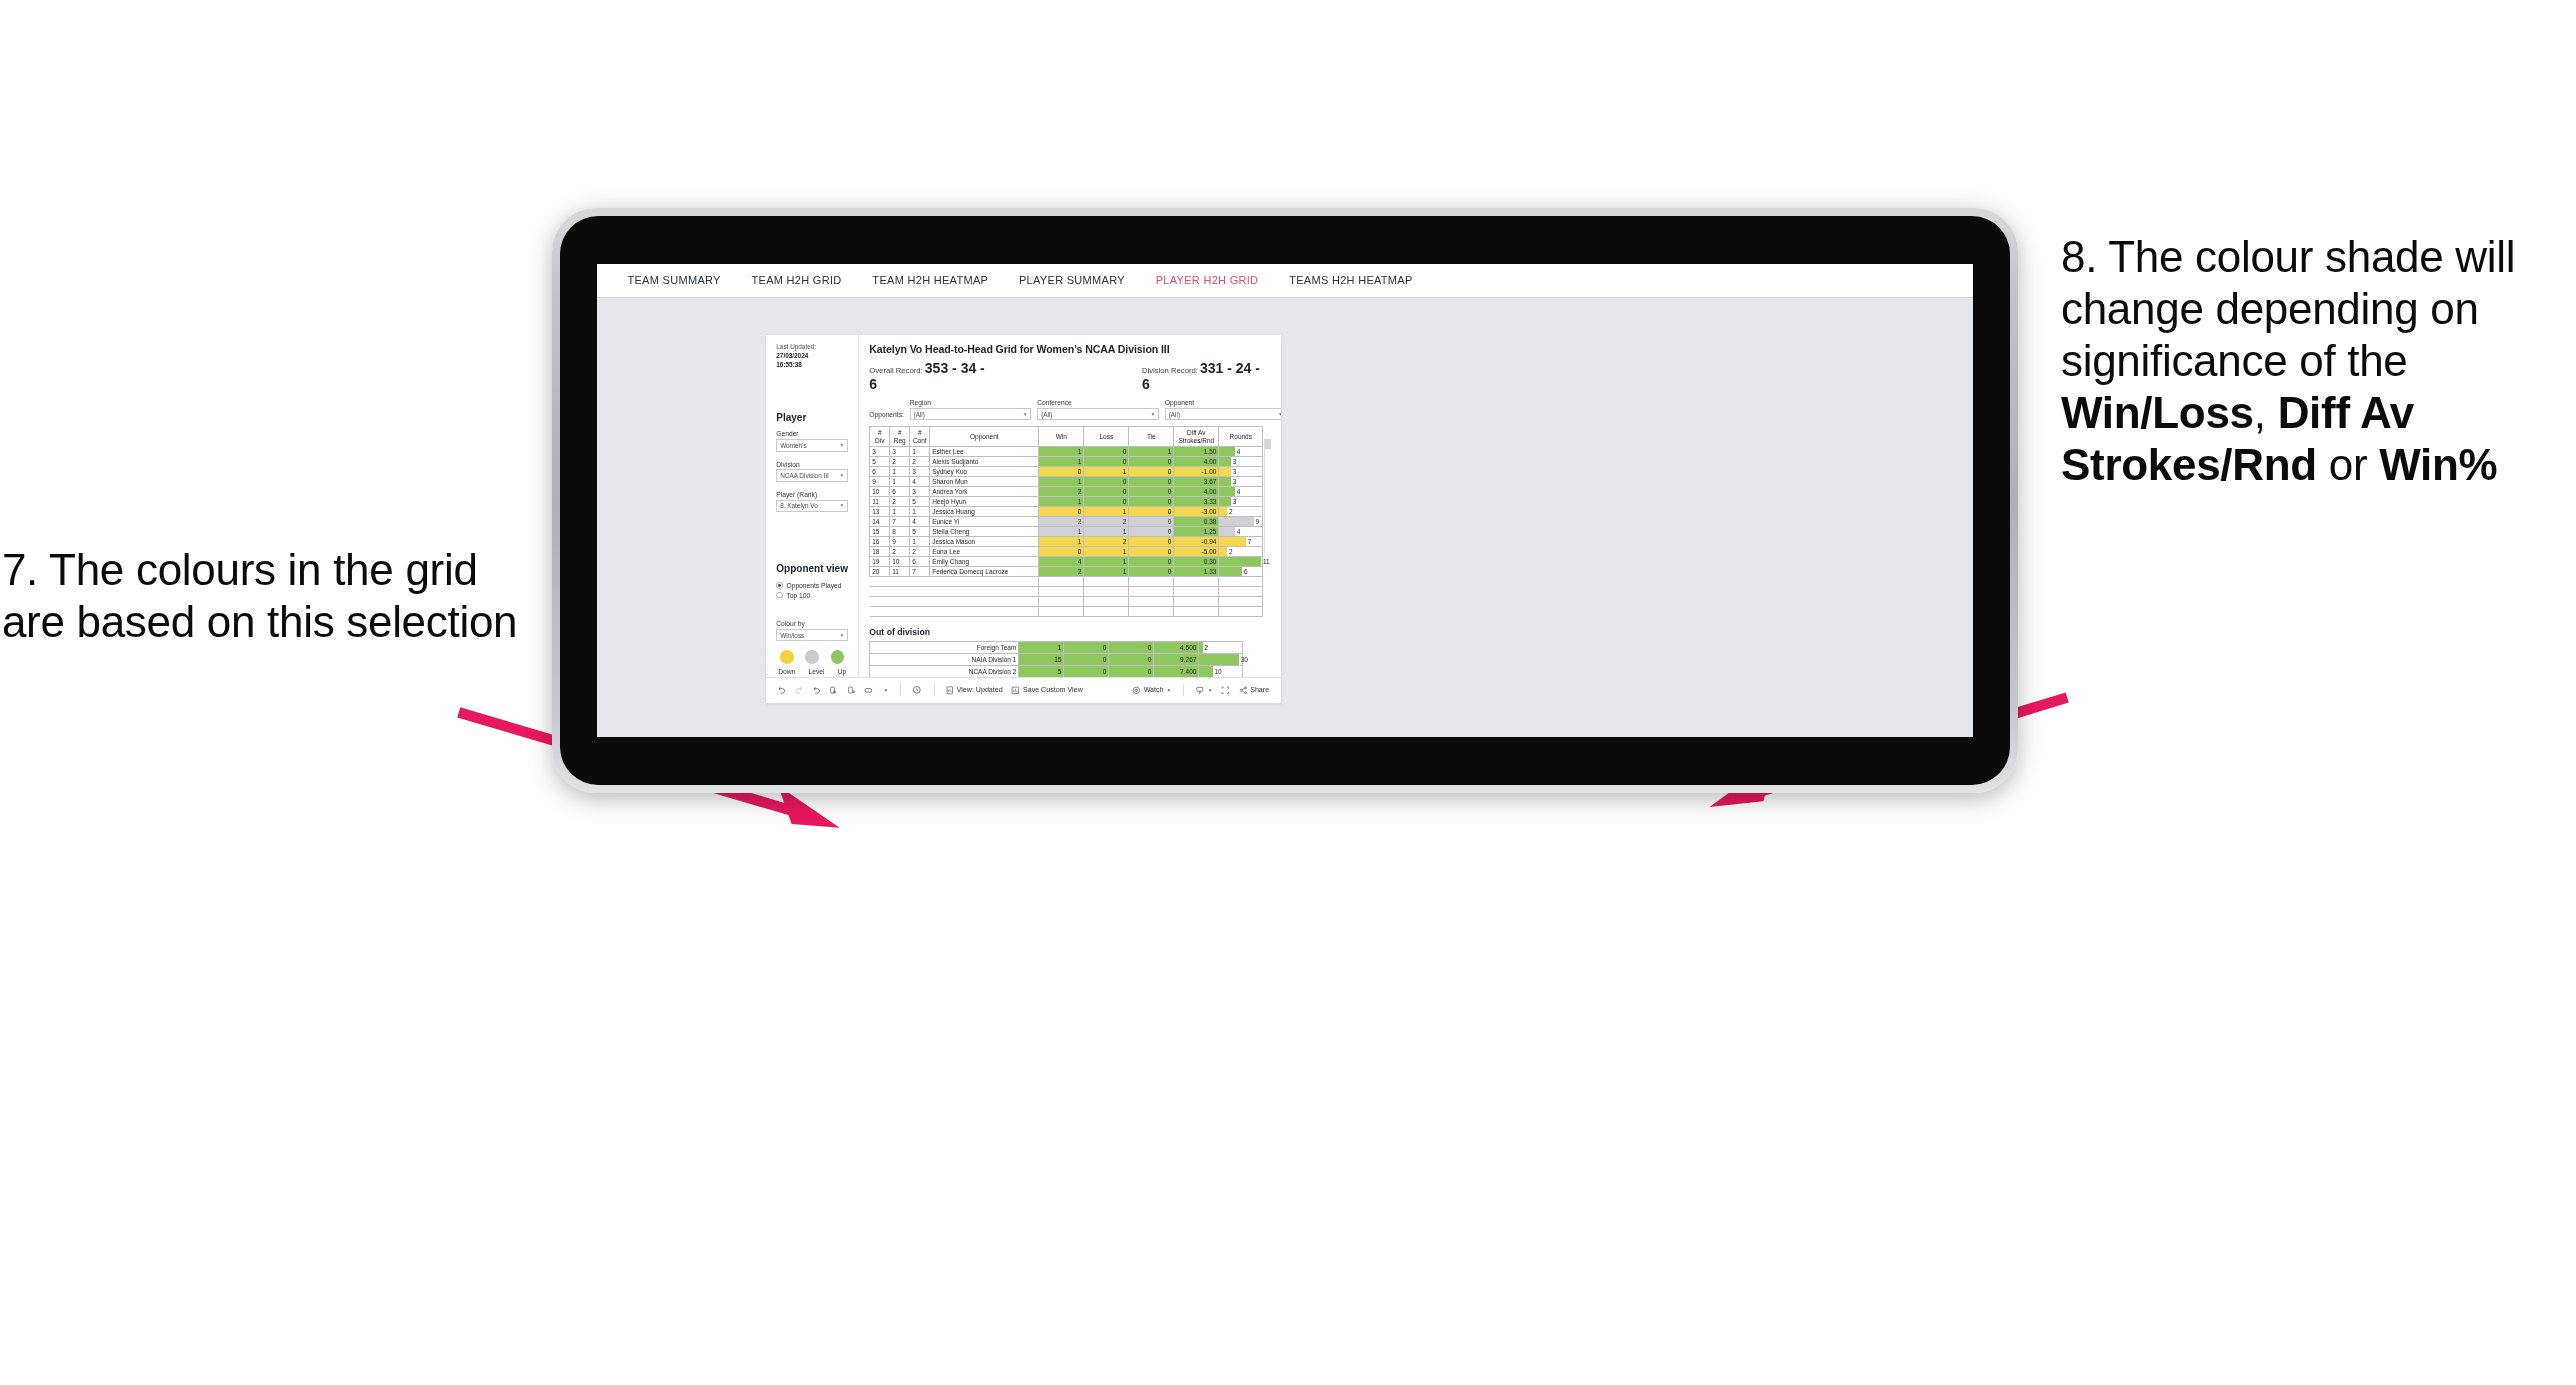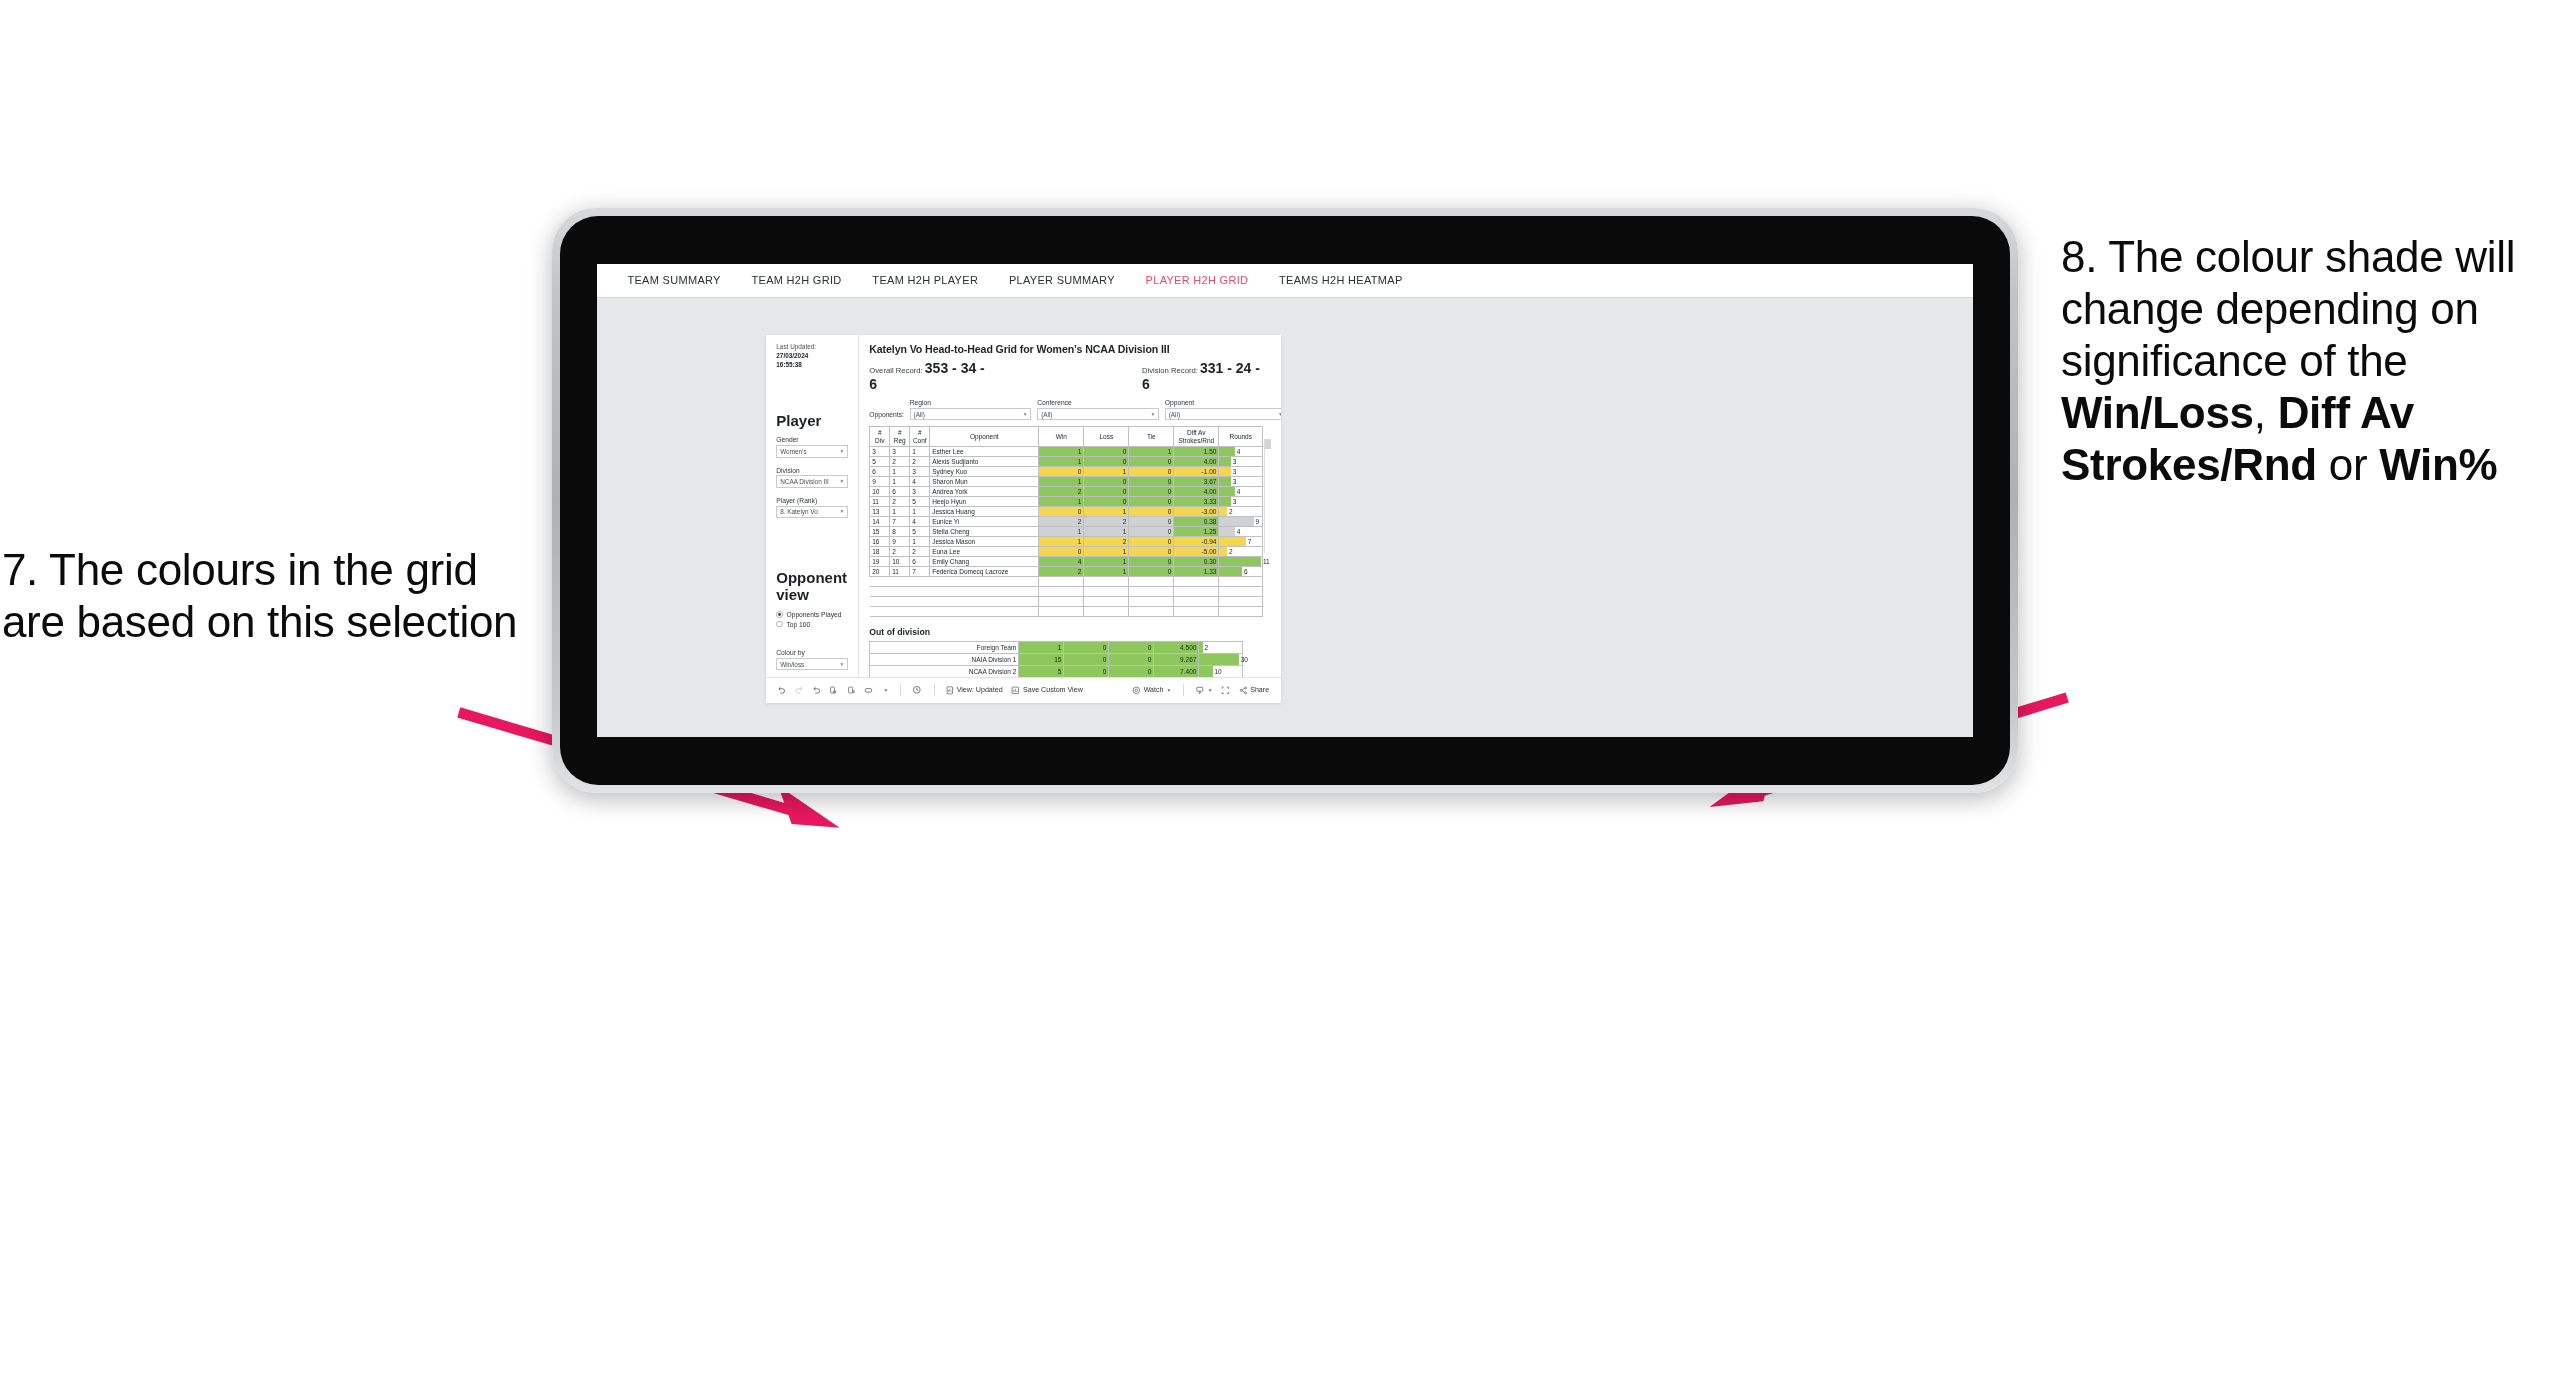--- a/index.html
+++ b/index.html
@@ -83,21 +83,21 @@
   #sheet-body{flex:1;display:flex;overflow:hidden;}
 
   
   #sidebar{
     width:93px;box-sizing:border-box;padding:8.7px 9.6px 0 10.6px;
     border-right:1px solid #e4e4e6;display:flex;flex-direction:column;
   }
   .updated{font-size:6.4px;color:#4b4f55;line-height:1.35;}
   .updated b{font-weight:700;color:#22262c;}
   .hr{height:1px;background:#e0e0e2;margin:7.7px 0 6.7px;}
-  .sb-title{font-size:15px;font-weight:700;color:#1d2128;margin-bottom:7.7px;margin-top:28px;}
+  .sb-title{font-size:10px;font-weight:700;color:#1d2128;margin-bottom:7.7px;margin-top:28px;}
   .field{margin-bottom:8.7px;}
   .field-label{font-size:6.7px;color:#30343a;margin-bottom:1.9px;}
   .select{
     height:10.6px;border:1px solid #c9cacd;background:#fff;
     display:flex;align-items:center;padding:0 2.9px;font-size:6.4px;color:#4a4e55;
     justify-content:space-between;cursor:pointer;
   }
   .select .caret{font-size:4.8px;color:#7b8089;}
   .radio-row{display:flex;align-items:center;gap:3.9px;margin-bottom:2.9px;cursor:pointer;}
   .radio{
@@ -184,21 +184,21 @@
 </svg>
 
 <div id="tablet">
   <div id="tablet-screen">
     <div id="viewport">
 
 
       <div id="subnav">
           <div class="subnav-item">TEAM SUMMARY</div>
           <div class="subnav-item">TEAM H2H GRID</div>
-          <div class="subnav-item">TEAM H2H PLAYER</div>
+          <div class="subnav-item">TEAM H2H HEATMAP</div>
           <div class="subnav-item">PLAYER SUMMARY</div>
           <div class="subnav-item active">PLAYER H2H GRID</div>
           <div class="subnav-item">TEAMS H2H HEATMAP</div>
         </div>
 
       <div id="canvas">
         <div id="sheet">
           <div id="sheet-body">
 
             <div id="sidebar">

